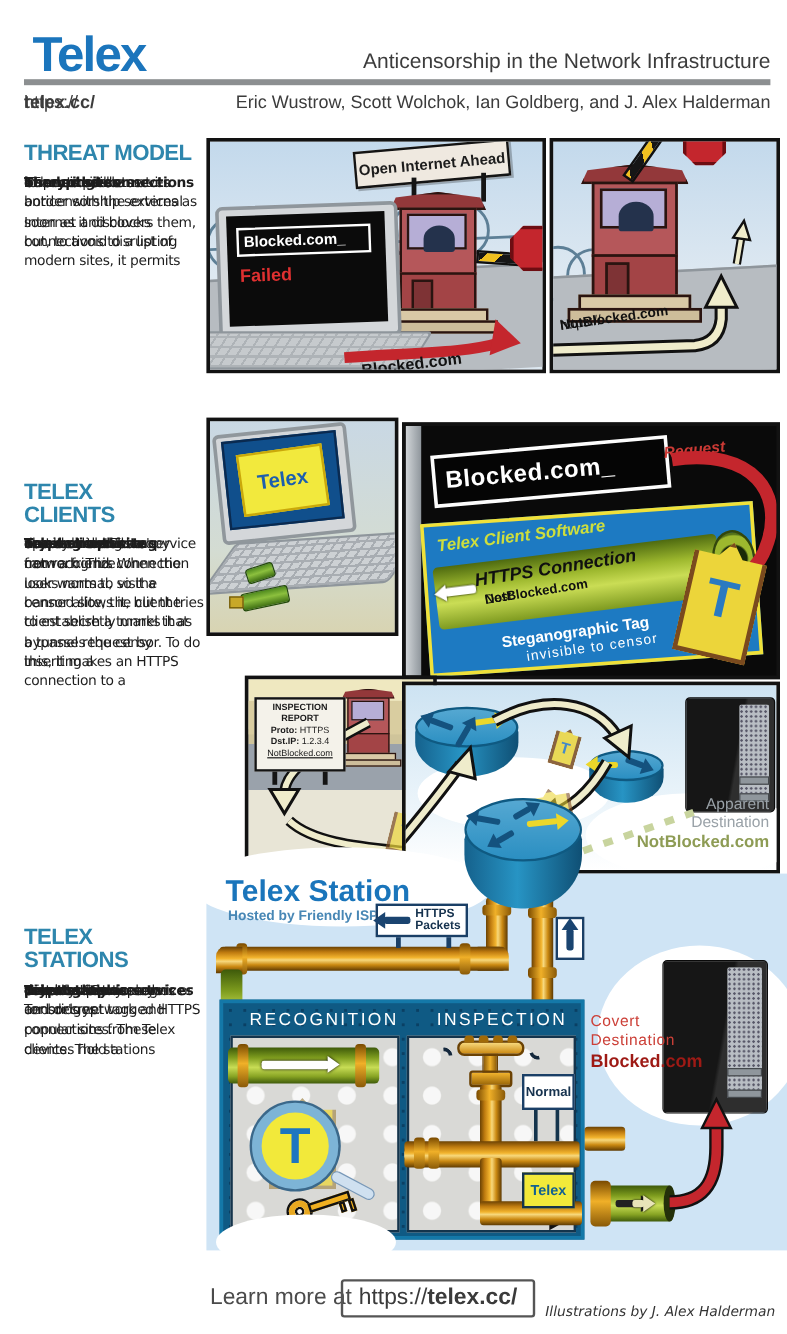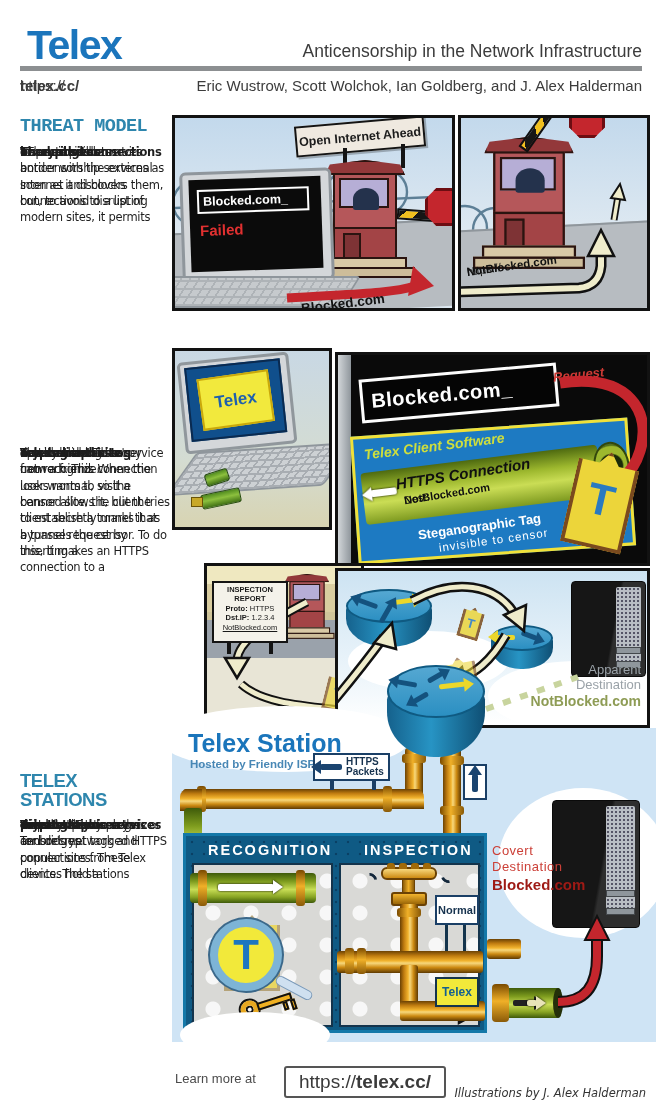--- a/index.html
+++ b/index.html
@@ -11,21 +11,21 @@
   .logo{left:27px;top:22px;font-size:41px;font-weight:bold;color:#1b75bc;letter-spacing:-1.5px;}
   .h-title{right:14px;top:41px;font-size:17.5px;font-weight:normal;color:#3c3c3c;}
   .h-rule{left:20px;top:66px;width:622px;height:5px;background:#8c8f91;}
   .h-url{left:20px;top:77px;font-size:15px;color:#3c3c3c;}
   .h-authors{right:14px;top:77px;font-size:15px;color:#3c3c3c;}
   .b{font-weight:bold;}
 
   
   .sb-h{font-weight:bold;font-size:18.5px;color:#2e86ad;letter-spacing:-0.5px;line-height:1.02;font-stretch:condensed;}
   .sb-p{font-family:"DejaVu Sans",sans-serif;font-size:11.5px;line-height:1.42;color:#1e1e1e;letter-spacing:-0.3px;width:150px;}
-  #h-threat{left:20px;top:118px;width:150px;font-family:Liberation Mono, monospace;}
+  #h-threat{left:20px;top:118px;width:150px;}
   #p-threat{left:20px;top:144px;}
   #h-clients{left:20px;top:401px;width:100px;}
   #p-clients{left:20px;top:445px;}
   #h-stations{left:20px;top:772px;width:110px;}
   #p-stations{left:20px;top:817px;}
 
   
   .panel{border:3px solid #121212;overflow:hidden;background:#cfe0ee;}
   #panelA{left:172px;top:115px;width:283px;height:196px;background:linear-gradient(180deg,#c3d9ec 0%,#dde8f1 58%,#dde8f1 60%);}
   #panelB{left:458px;top:115px;width:192px;height:196px;background:linear-gradient(180deg,#c3d9ec 0%,#dde8f1 58%);}
@@ -120,21 +120,21 @@
   #upsign{left:463px;top:764px;width:24px;height:36px;}
   .hp{background:linear-gradient(180deg,#6b4204,#c07c10 22%,#f2b42e 45%,#f7d87c 55%,#cc8a12 75%,#5e3a02);border-radius:3px;z-index:4;}
   .vp{background:linear-gradient(90deg,#6b4204,#c07c10 22%,#f2b42e 45%,#f7d87c 55%,#cc8a12 75%,#5e3a02);border-radius:3px;z-index:4;}
   .vband{left:-3px;width:24px;height:9px;background:linear-gradient(90deg,#7a4a00,#f0b028 45%,#8a5a08);border-radius:3px;z-index:5;}
   .hband{top:-3px;width:9px;height:26px;background:linear-gradient(180deg,#7a4a00,#f0b028 45%,#8a5a08);border-radius:3px;z-index:5;}
   .gp{background:linear-gradient(180deg,#3e5a0a,#7e9c1e 28%,#c8dd55 55%,#88a424 80%,#3e5a0a);border-radius:4px;z-index:4;}
   #bigrouter{left:387px;top:665px;width:98px;height:92px;z-index:6;}
 
   #stpanel{left:183px;top:833px;width:304px;height:200px;background:#0f5a84;border:3px solid #1478a8;z-index:5;
            background-image:radial-gradient(circle,#0a4064 1.3px,transparent 1.6px);background-size:12px 12px;}
-  .st-h{top:6px;color:#fff;font-weight:bold;font-size:14.5px;letter-spacing:2px;}
+  .st-h{top:6px;color:#fff;font-weight:normal;font-size:14.5px;letter-spacing:2px;}
   .inbox{top:27px;width:141px;height:164px;background:#d9d9d6;border:2px solid #14344c;
          background-image:radial-gradient(circle,rgba(255,255,255,.8) 0 7px,transparent 8px);background-size:38px 32px;}
   
   #rec-pipe{left:-4px;top:8px;width:126px;height:30px;}
   #rec-tag{left:30px;top:50px;width:56px;height:76px;opacity:.75;border-color:#a8905a;color:#7da0c8;font-size:34px;}
   #mag{left:16px;top:54px;width:72px;height:72px;border:8px solid #7db4d6;border-radius:50%;background:#f2e93a;
        display:flex;align-items:center;justify-content:center;font-weight:bold;font-size:42px;color:#1d76c0;box-shadow:0 0 0 2px #3b688a;z-index:2;}
   #mag-handle{left:80px;top:118px;width:40px;height:10px;background:#cfe0f0;border:1.5px solid #7898b8;border-radius:5px;transform:rotate(28deg);z-index:2;}
   #key{left:46px;top:126px;width:60px;height:26px;transform:rotate(-18deg);z-index:3;}
   #key .ring{left:0;top:3px;width:18px;height:18px;border:5px solid #e8a820;border-radius:50%;box-shadow:0 0 0 2px #111,inset 0 0 0 2px #111;}
@@ -161,21 +161,21 @@
   #exitgp{left:505px;top:988px;width:56px;height:30px;z-index:5;}
   #exitcap{left:553px;top:988px;width:10px;height:30px;background:#24300a;border-radius:50%;z-index:6;}
   #exitcoupling{left:492px;top:984px;width:17px;height:38px;background:linear-gradient(180deg,#7a4a00,#f0b028 45%,#8a5a08);border-radius:4px;z-index:6;}
 
   #covtext{left:492px;top:843px;font-size:13px;color:#cc4038;line-height:1.2;letter-spacing:.5px;z-index:6;}
   #covhost{left:492px;top:876px;font-size:15px;font-weight:bold;color:#9e1a15;z-index:6;}
   #covserver{left:552px;top:800px;width:88px;height:128px;z-index:5;}
   #apserver{left:233px;top:10px;width:75px;height:96px;}
 
   #credits{right:10px;top:1086px;font-family:"DejaVu Sans",sans-serif;font-style:italic;font-size:11.5px;color:#333;z-index:6;}
-  #foot-label{left:175px;top:1071px;font-size:13px;color:#4b4b4b;}
+  #foot-label{left:175px;top:1071px;font-size:19px;color:#4b4b4b;}
   #foot-box{left:284px;top:1066px;width:162px;height:32px;border:2px solid #555;border-radius:3px;display:flex;align-items:center;justify-content:center;font-size:19px;color:#3a3a3a;}
   svg{overflow:visible;}
 </style>
 </head>
 <body>
 
 <div id="poster">
 
   <div class="logo">Telex</div>
   <div class="h-title">Anticensorship in the Network Infrastructure</div>
@@ -189,20 +189,21 @@
   <div id="h-threat" class="sb-h">THREAT MODEL</div>
   <div id="p-threat" class="sb-p">
       <span class="b">The bridges </span>
       <span>inspects packets at its border with the external Internet and blocks connections to a list of </span>
       <span class="b">banned sites</span>
       <span>. The censor bans anticensorship services as soon as it discovers them, but, to avoid disrupting modern sites, it permits </span>
       <span class="b">encrypted connections</span>
       <span> to any invisible server.</span>
     </div>
 
+  <div id="h-clients" class="sb-h">TELEX CLIENTS</div>
   <div id="p-clients" class="sb-p">
       <span>The user installs a </span>
       <span class="b">Telex client</span>
       <span> app by making a copy from a friend. When the user wants to visit a banned site, the client tries to establish a tunnel that bypasses the censor. To do this, it makes an HTTPS connection to a </span>
       <span class="b">non-banned site</span>
       <span> outside the censor's network. This connection looks normal, so the censor allows it, but the client secretly marks it as a tunnel request by inserting a </span>
       <span class="b">cryptographic tag</span>
       <span> that only the Telex service can recognize.</span>
     </div>
 

